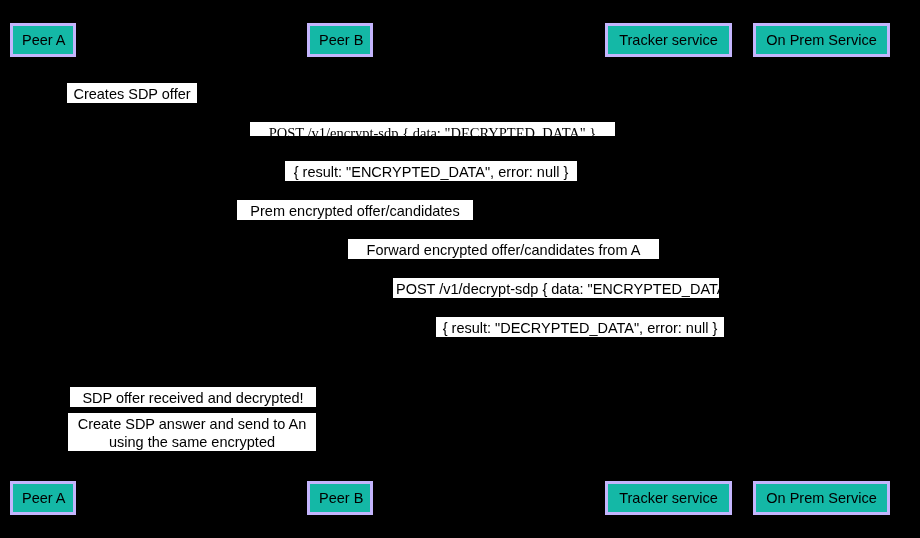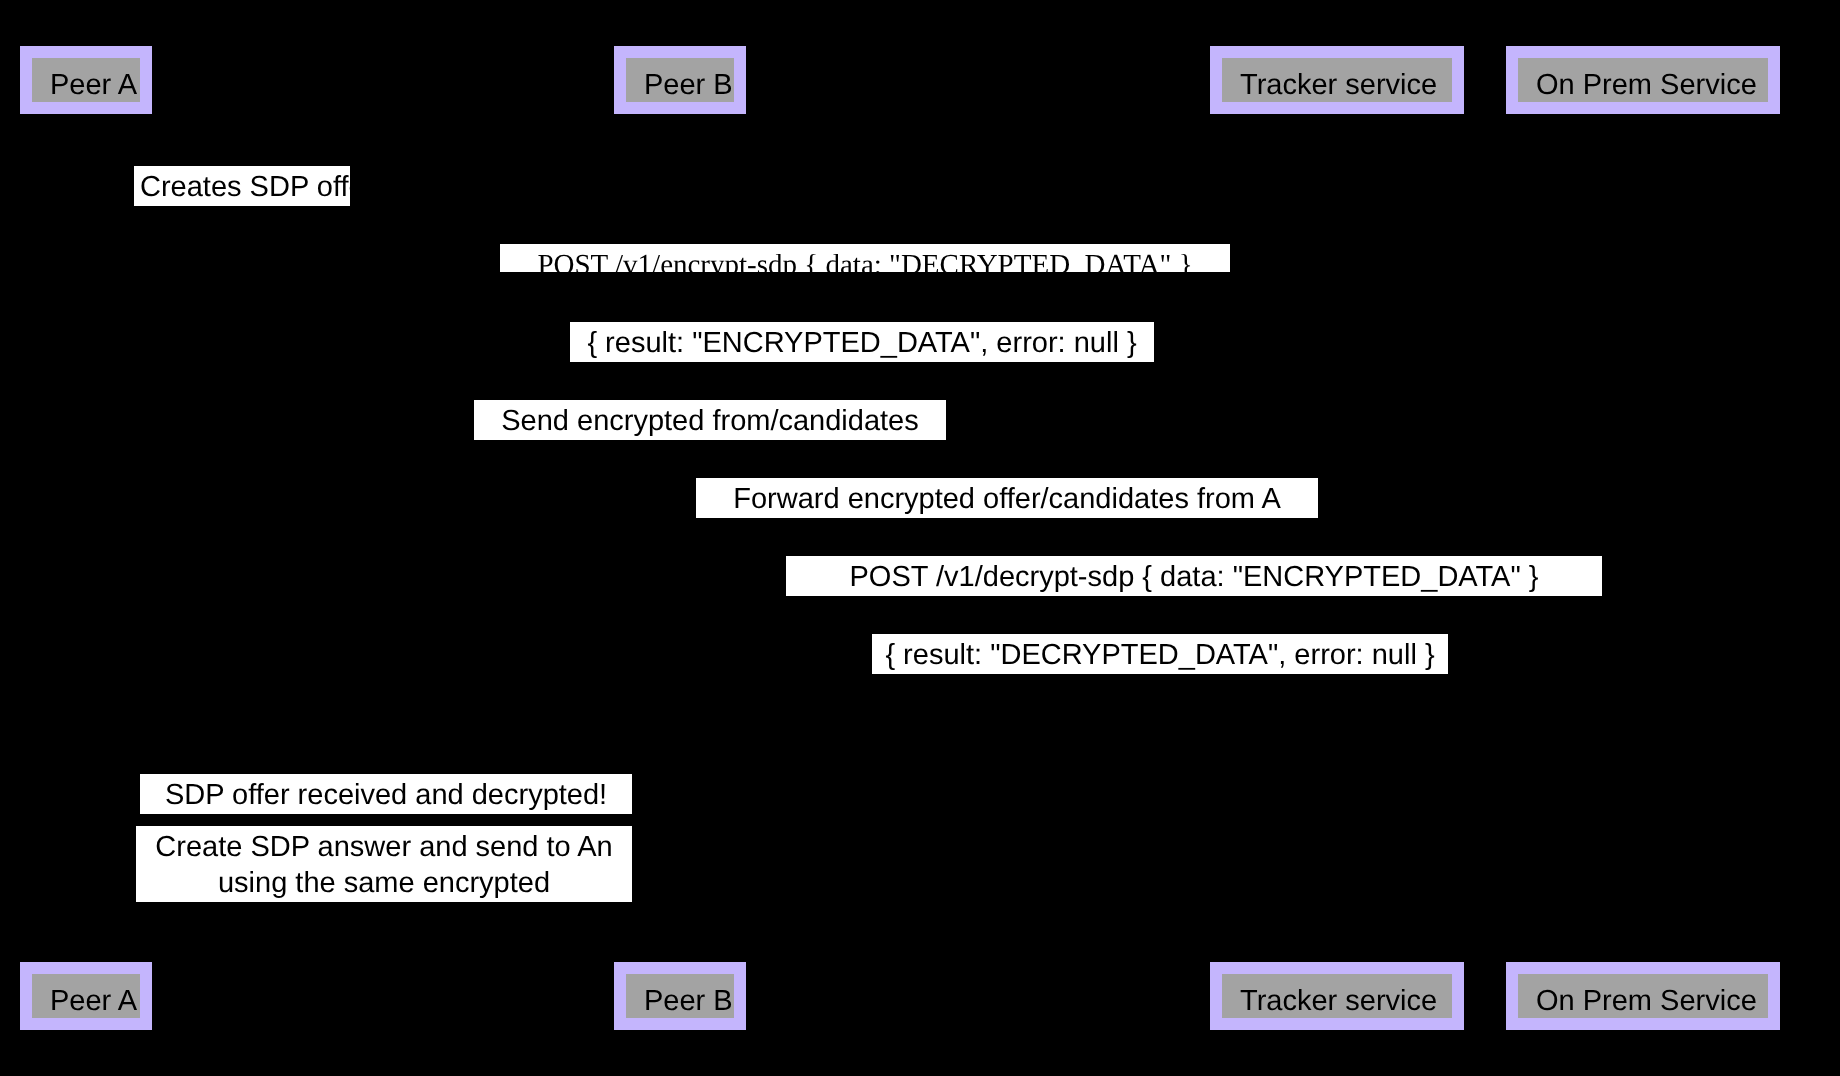--- a/index.html
+++ b/index.html
@@ -12,23 +12,23 @@
   }
   #diagram {
     position: relative;
     width: 920px;
     height: 538px;
     background: #000000;
     overflow: hidden;
   }
   .lifeline-box {
     position: absolute;
-    background: #a3a3a3;
+    background: #14b8a6;
     color: #000000;
-    border: 6px solid #c4b5fd;
+    border: 3px solid #c4b5fd;
     font-size: 14.5px;
     line-height: 1.2;
     padding: 6px 9px;
     box-sizing: border-box;
     white-space: nowrap;
     text-align: center;
   }
   .msg-label {
     position: absolute;
     background: #ffffff;
@@ -49,22 +49,22 @@
 
 <div id="diagram">
     <div class="lifeline-box" style="left: 10px; top: 23px; width: 66px; height: 34px;">Peer A</div>
     <div class="lifeline-box" style="left: 307px; top: 23px; width: 66px; height: 34px;">Peer B</div>
     <div class="lifeline-box" style="left: 605px; top: 23px; width: 127px; height: 34px;">Tracker service</div>
     <div class="lifeline-box" style="left: 753px; top: 23px; width: 137px; height: 34px;">On Prem Service</div>
     <div class="lifeline-box" style="left: 10px; top: 481px; width: 66px; height: 34px;">Peer A</div>
     <div class="lifeline-box" style="left: 307px; top: 481px; width: 66px; height: 34px;">Peer B</div>
     <div class="lifeline-box" style="left: 605px; top: 481px; width: 127px; height: 34px;">Tracker service</div>
     <div class="lifeline-box" style="left: 753px; top: 481px; width: 137px; height: 34px;">On Prem Service</div>
-    <div class="msg-label" style="left: 67px; top: 83px; width: 108px; height: 20px;">Creates SDP offer</div>
+    <div class="msg-label" style="left: 67px; top: 83px; width: 130px; height: 20px;">Creates SDP offer</div>
     <div class="msg-label" style="left: 250px; top: 122px; width: 365px; height: 14px; font-family: Liberation Serif, serif;">POST /v1/encrypt-sdp { data: "DECRYPTED_DATA" }</div>
     <div class="msg-label" style="left: 285px; top: 161px; width: 292px; height: 20px;">{ result: "ENCRYPTED_DATA", error: null }</div>
-    <div class="msg-label" style="left: 237px; top: 200px; width: 236px; height: 20px;">Send encrypted from/candidates</div>
+    <div class="msg-label" style="left: 237px; top: 200px; width: 236px; height: 20px;">Prem encrypted offer/candidates</div>
     <div class="msg-label" style="left: 348px; top: 239px; width: 311px; height: 20px;">Forward encrypted offer/candidates from A</div>
-    <div class="msg-label" style="left: 393px; top: 278px; width: 408px; height: 20px;">POST /v1/decrypt-sdp { data: "ENCRYPTED_DATA" }</div>
+    <div class="msg-label" style="left: 393px; top: 278px; width: 326px; height: 20px;">POST /v1/decrypt-sdp { data: "ENCRYPTED_DATA" }</div>
     <div class="msg-label" style="left: 436px; top: 317px; width: 288px; height: 20px;">{ result: "DECRYPTED_DATA", error: null }</div>
     <div class="msg-label" style="left: 70px; top: 366px; width: 246px; height: 20px; margin-top: 21px;">SDP offer received and decrypted!</div>
     <div class="msg-label wrap" style="left: 68px; top: 413px; width: 248px; height: 38px;">Create SDP answer and send to An using the same encrypted</div>
   </div>
 
 </body></html>

